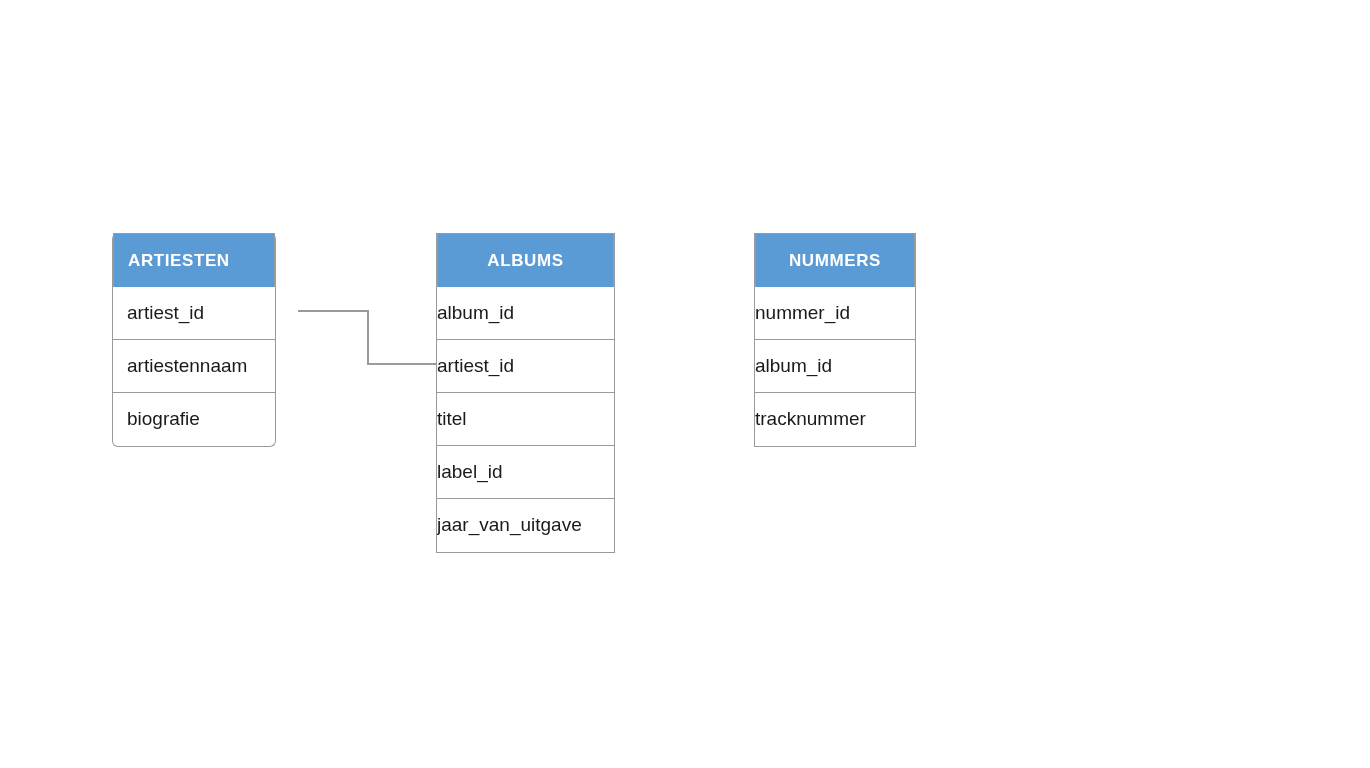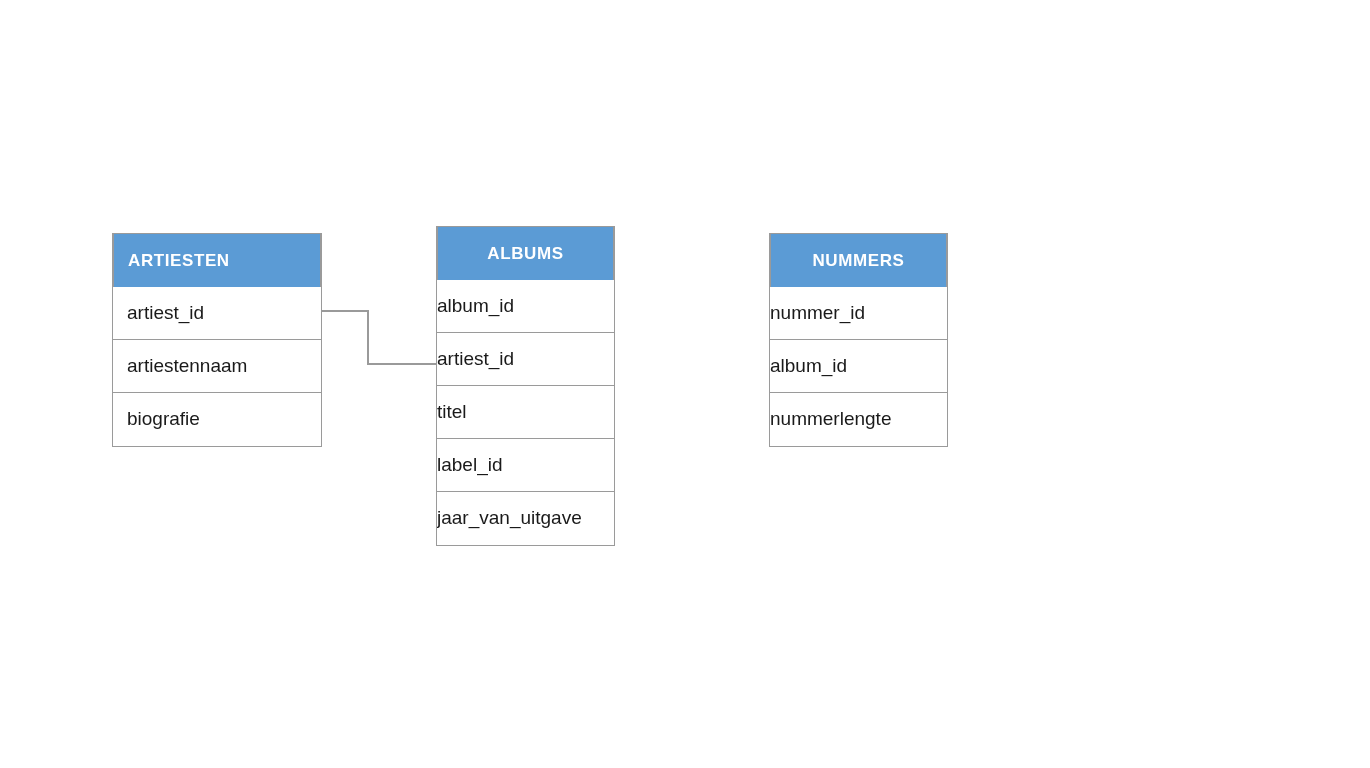--- a/index.html
+++ b/index.html
@@ -77,36 +77,36 @@
 </style>
 </head>
 <body>
 
 <div id="canvas">
 
   <svg class="connector" viewBox="0 0 1370 768" width="1370" height="768" xmlns="http://www.w3.org/2000/svg">
     <polyline points="298,311 368,311 368,364 436,364" fill="none" stroke="#9a9a9a" stroke-width="2"></polyline>
   </svg>
 
-  <div class="entity align-left" style="left:112px; top:233px; width:210px;">
+  <div class="entity align-left" style="left:112px; top:233px; width:164px;border-radius:6px;">
     <div class="entity-header">ARTIESTEN</div>
     <div class="attr-row">artiest_id</div>
     <div class="attr-row">artiestennaam</div>
     <div class="attr-row">biografie</div>
   </div>
 
-  <div class="entity align-center" style="left:436px; top:226px; width:179px;">
+  <div class="entity align-center" style="left:436px; top:233px; width:179px;">
     <div class="entity-header">ALBUMS</div>
     <div class="attr-row">album_id</div>
     <div class="attr-row">artiest_id</div>
     <div class="attr-row">titel</div>
     <div class="attr-row">label_id</div>
     <div class="attr-row">jaar_van_uitgave</div>
   </div>
 
-  <div class="entity align-center" style="left:754px; top:233px; width:179px;margin-left:15px;">
+  <div class="entity align-center" style="left:754px; top:233px; width:162px;">
     <div class="entity-header">NUMMERS</div>
     <div class="attr-row">nummer_id</div>
     <div class="attr-row">album_id</div>
-    <div class="attr-row">nummerlengte</div>
+    <div class="attr-row">tracknummer</div>
   </div>
 
 </div>
 
 </body></html>

